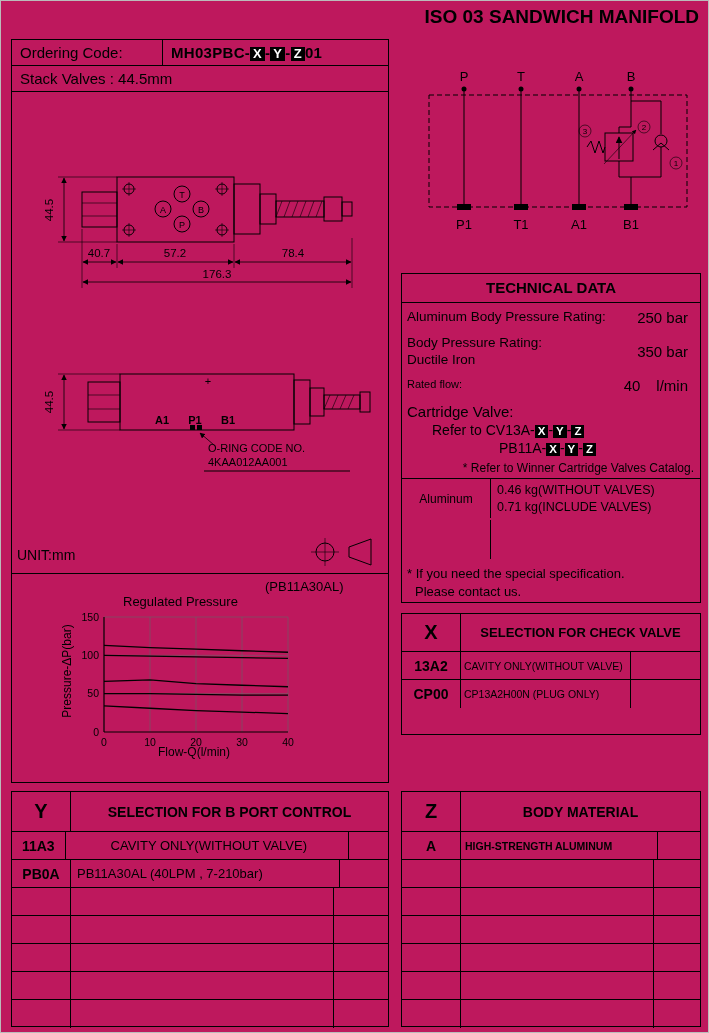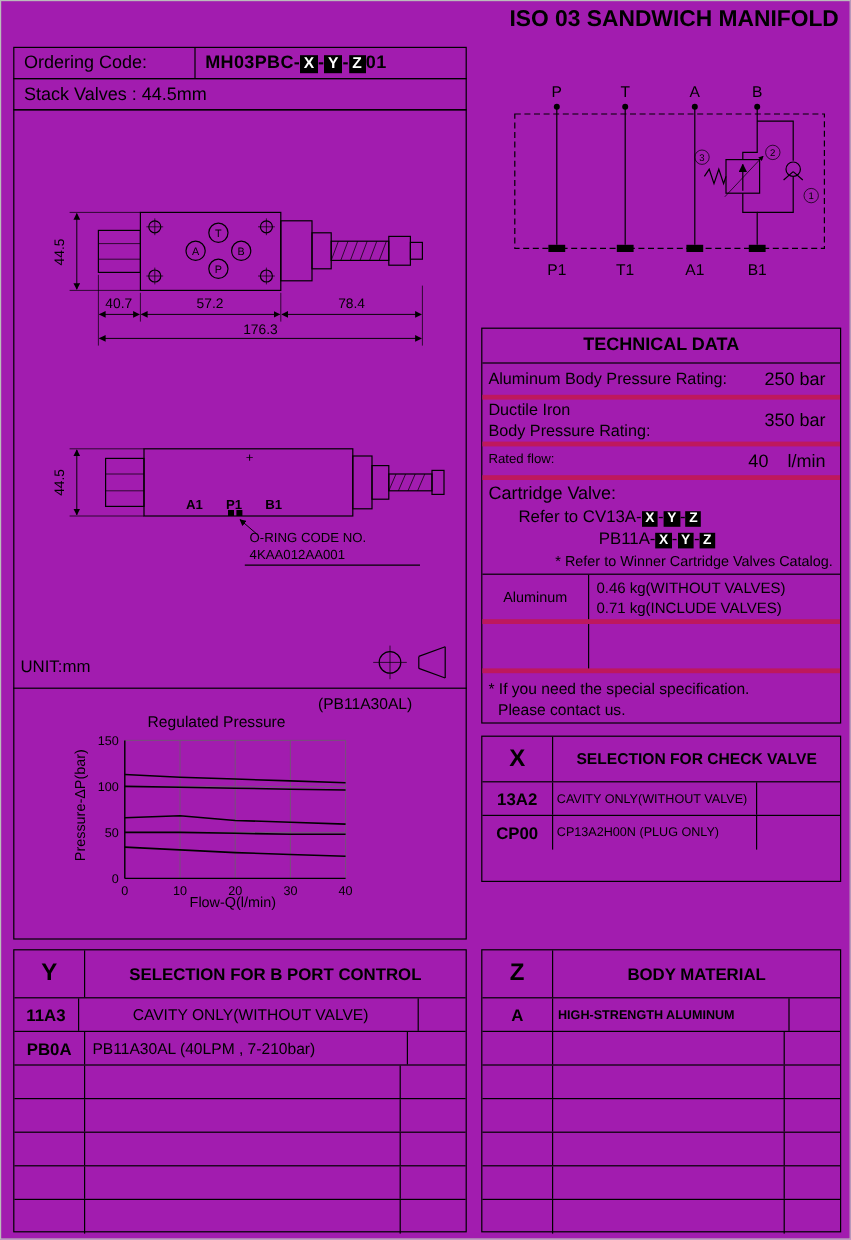--- a/index.html
+++ b/index.html
@@ -1,32 +1,32 @@
 <!DOCTYPE html>
 <html><head>
 <meta charset="utf-8">
 <style>
   html,body{margin:0;padding:0;background:#d9d9d9;}
-  #page{position:relative;width:709px;height:1033px;background:#a21caf;
+  #page{position:relative;width:709px;height:1033px;background:#be185d;
         font-family:"Liberation Sans",sans-serif;color:#000;overflow:hidden;
         border:1px solid #bbb;box-sizing:border-box;}
   .abs{position:absolute;}
   .box{border:1px solid #000;box-sizing:border-box;}
   .br{border-right:1px solid #000;}
   .bb{border-bottom:1px solid #000;}
   .kbox{display:inline-block;background:#000;color:#fff;font-weight:bold;
         padding:0 3px;line-height:1.15;font-size:13px;}
   .kbox.sm{font-size:11.5px;}
   .page-title{font-size:19px;font-weight:bold;white-space:nowrap;}
   .ord-row{display:flex;align-items:center;font-size:15px;}
   .ord-label{width:142px;padding-left:8px;align-self:stretch;display:flex;align-items:center;}
   .ord-code{padding-left:8px;font-weight:bold;letter-spacing:0.3px;}
   .tech-header{height:28px;line-height:27px;text-align:center;font-weight:bold;
                font-size:15px;border-bottom:1px solid #000;}
-  .tech-row{display:flex;align-items:center;border-bottom:4px solid #be185d;box-sizing:border-box;}
+  .tech-row{display:flex;align-items:center;border-bottom:2px solid #be185d;box-sizing:border-box;}
   .tech-label{flex:1;padding-left:5px;font-size:13.5px;line-height:1.25;}
   .tech-value{padding-right:12px;font-size:15px;white-space:nowrap;}
   .wcell1{width:88px;display:flex;align-items:center;justify-content:center;
           font-size:12px;border-right:1px solid #000;align-self:stretch;}
   .wcell2{flex:1;padding:3px 6px;font-size:12.5px;line-height:1.35;}
   .sel-header{display:flex;align-items:stretch;border-bottom:1px solid #000;box-sizing:border-box;}
   .sel-key{width:58px;display:flex;align-items:center;justify-content:center;
            font-size:20px;font-weight:bold;border-right:1px solid #000;}
   .sel-title{flex:1;display:flex;align-items:center;justify-content:center;
              font-weight:bold;text-align:left;}
@@ -250,22 +250,22 @@
   <div class="abs box" style="left:400px;top:272px;width:300px;height:330px;">
     <div class="tech-header">TECHNICAL DATA</div>
 
     <div class="tech-row" style="height:30px;">
       <div class="tech-label">Aluminum Body Pressure Rating:</div>
       <div class="tech-value">250 bar</div>
     </div>
 
     <div class="tech-row" style="height:39px;">
       <div class="tech-label">
+        <div>Body Pressure Rating:</div>
         <div>Ductile Iron</div>
-        <div>Body Pressure Rating:</div>
       </div>
       <div class="tech-value">350 bar</div>
     </div>
 
     <div class="tech-row" style="height:28px;">
       <div class="tech-label" style="font-size:11px;">Rated flow:</div>
       <div class="tech-value">
         <span>40</span><span style="display:inline-block;width:16px;"></span><span>l/min</span>
       </div>
     </div>

